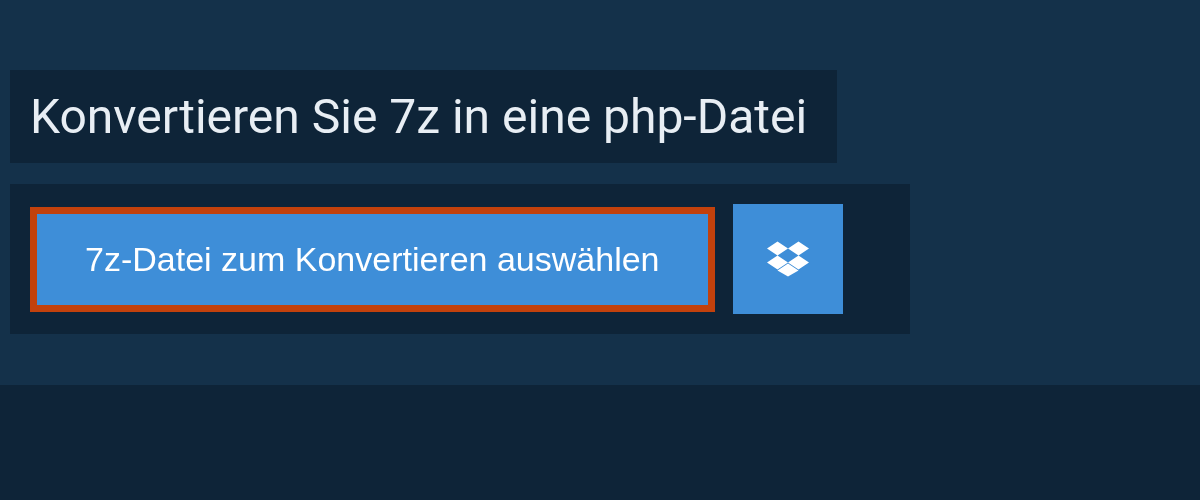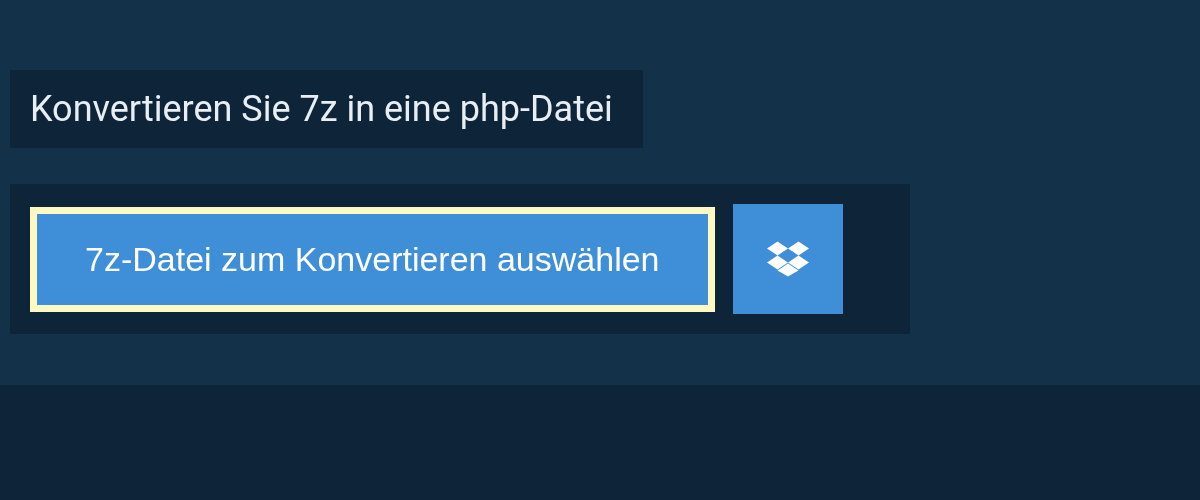--- a/index.html
+++ b/index.html
@@ -17,38 +17,38 @@
     .header-bar {
       position: absolute;
       top: 70px;
       left: 10px;
       background: #0e2438;
       padding: 18px 30px 18px 20px;
       display: inline-block;
     }
     .header-title {
       color: #e8eef4;
-      font-size: 36px;
+      font-size: 48px;
       font-weight: 400;
       white-space: nowrap;
     }
     .upload-panel {
       position: absolute;
       top: 184px;
       left: 10px;
       width: 900px;
       height: 150px;
       background: #0e2438;
       display: flex;
       align-items: center;
       padding: 20px;
       gap: 18px;
     }
     .select-button-wrapper {
-      border: 7px solid #fef9c3;
+      border: 7px solid #c2410c;
       padding: 0;
       display: flex;
     }
     .select-button {
       background: #3e8ed8;
       color: #ffffff;
       font-size: 34px;
       font-weight: 400;
       padding: 26px 48px;
       border: none;

